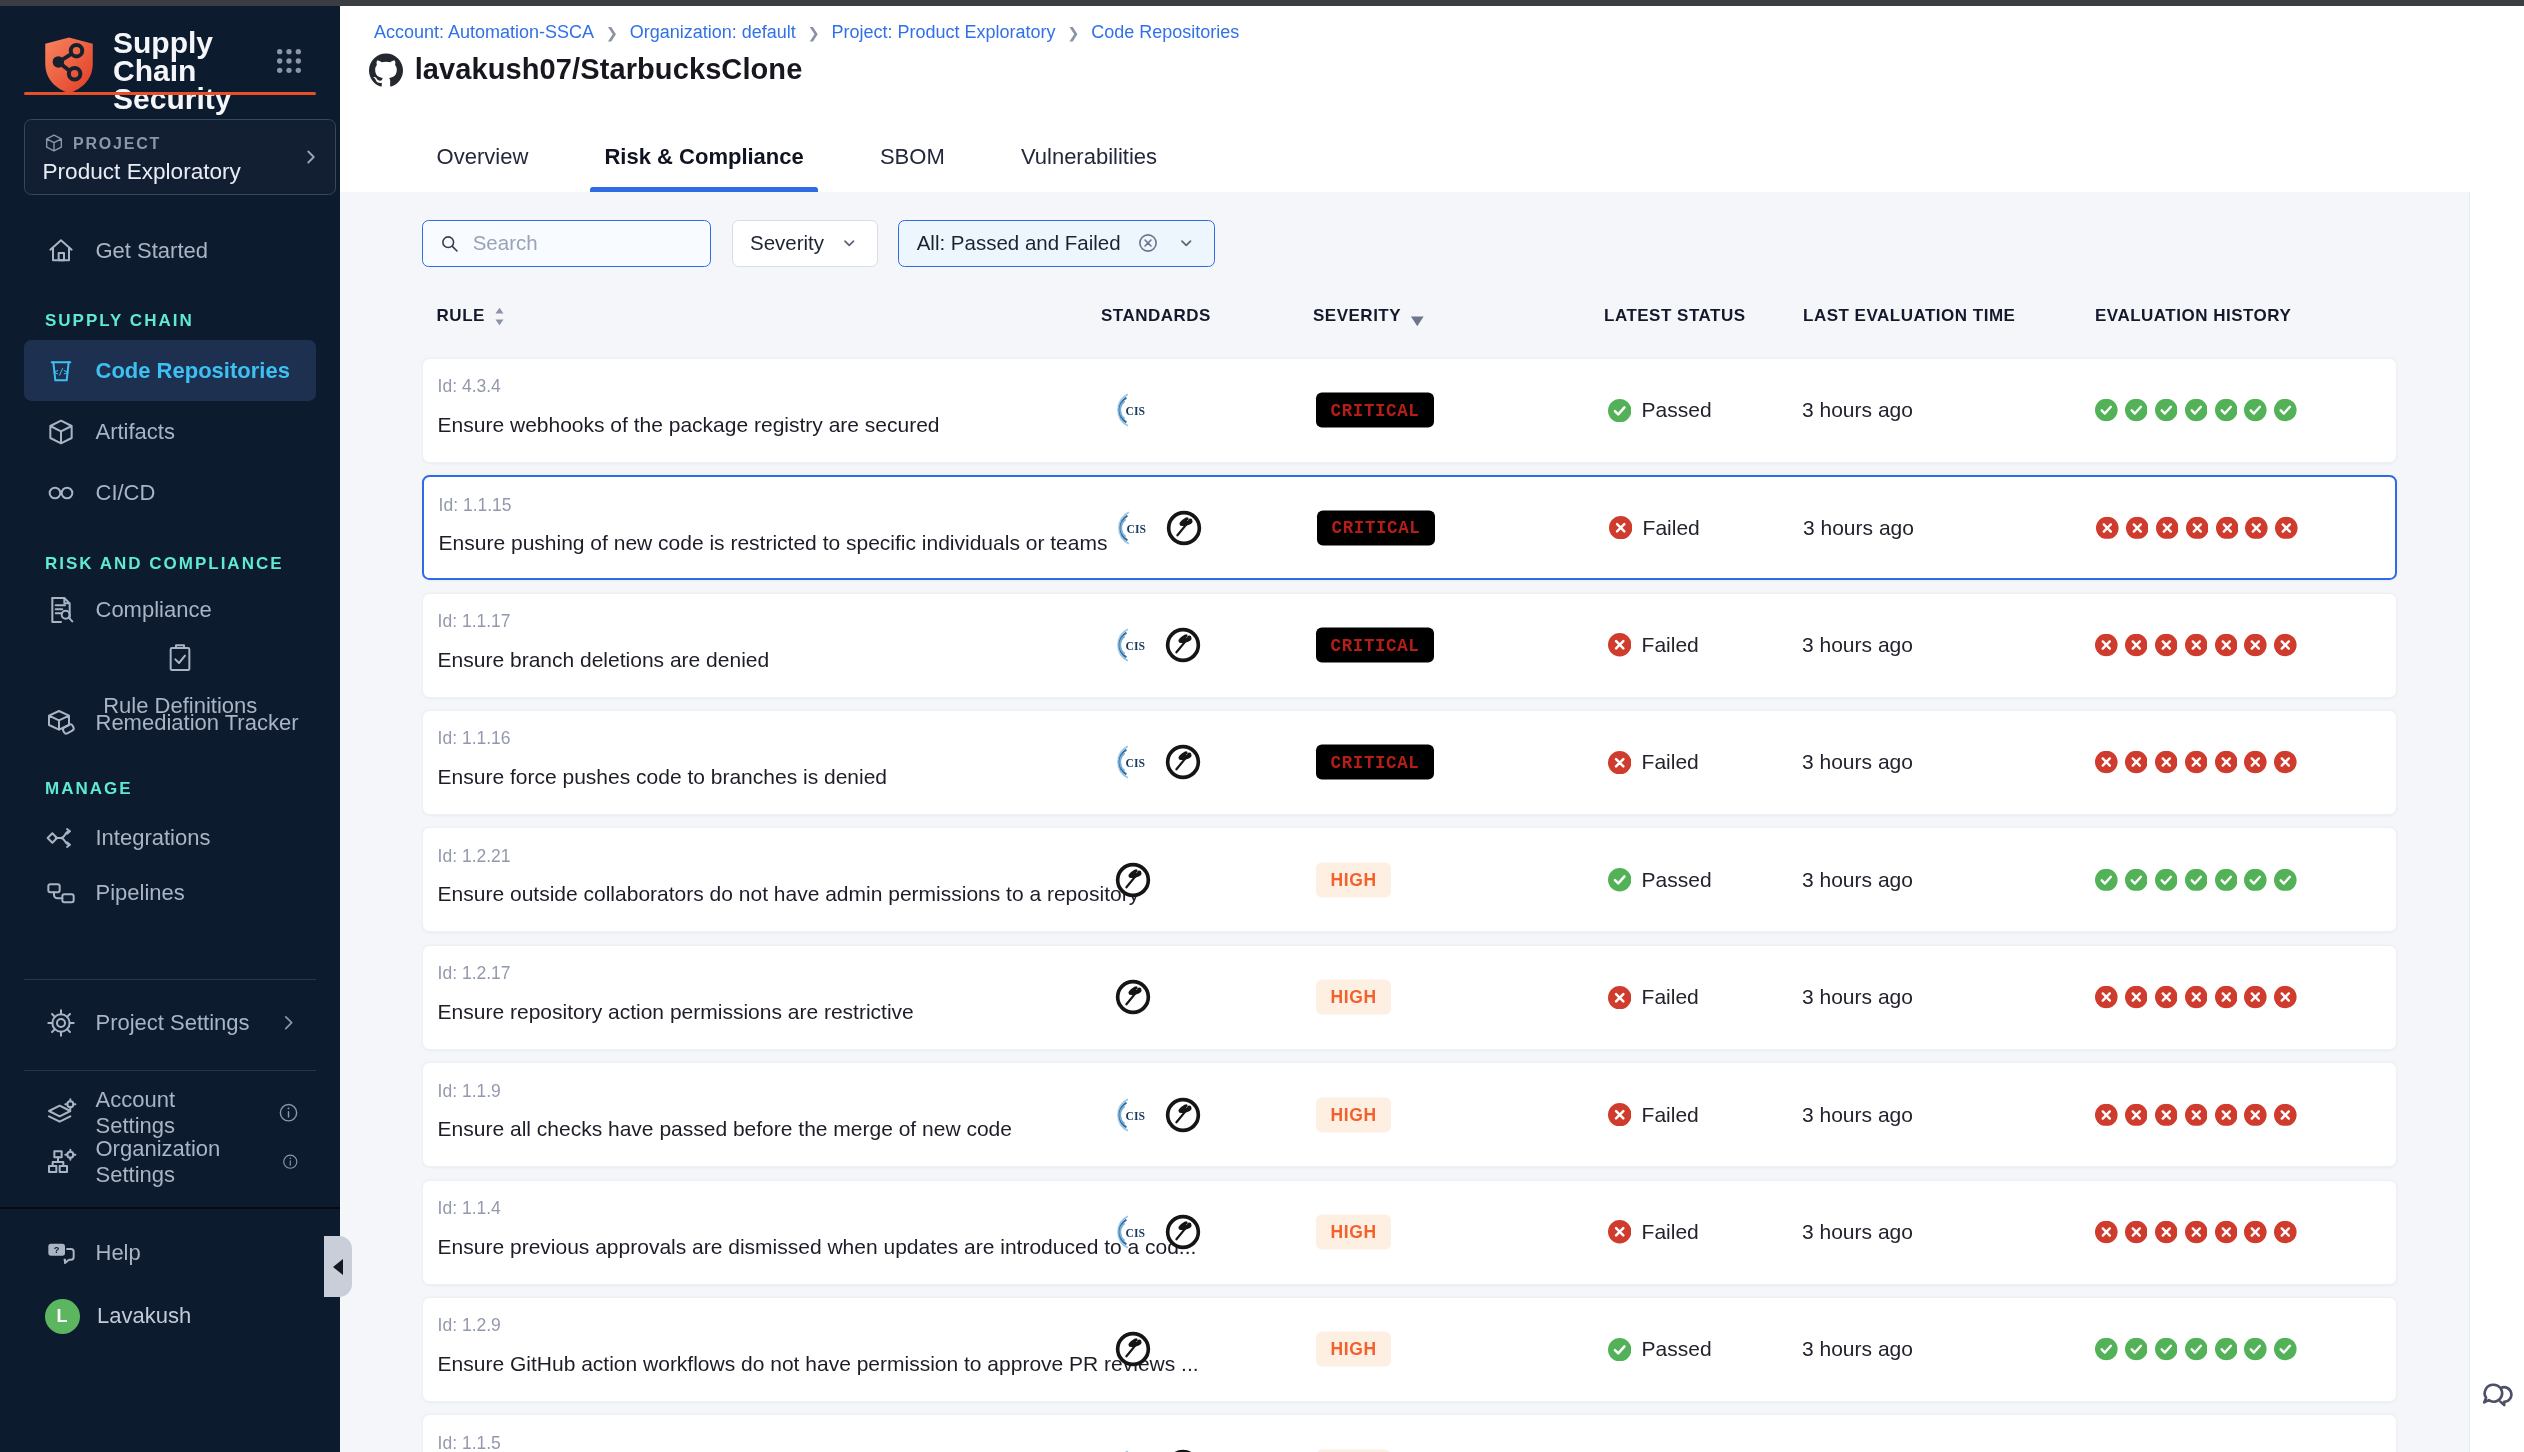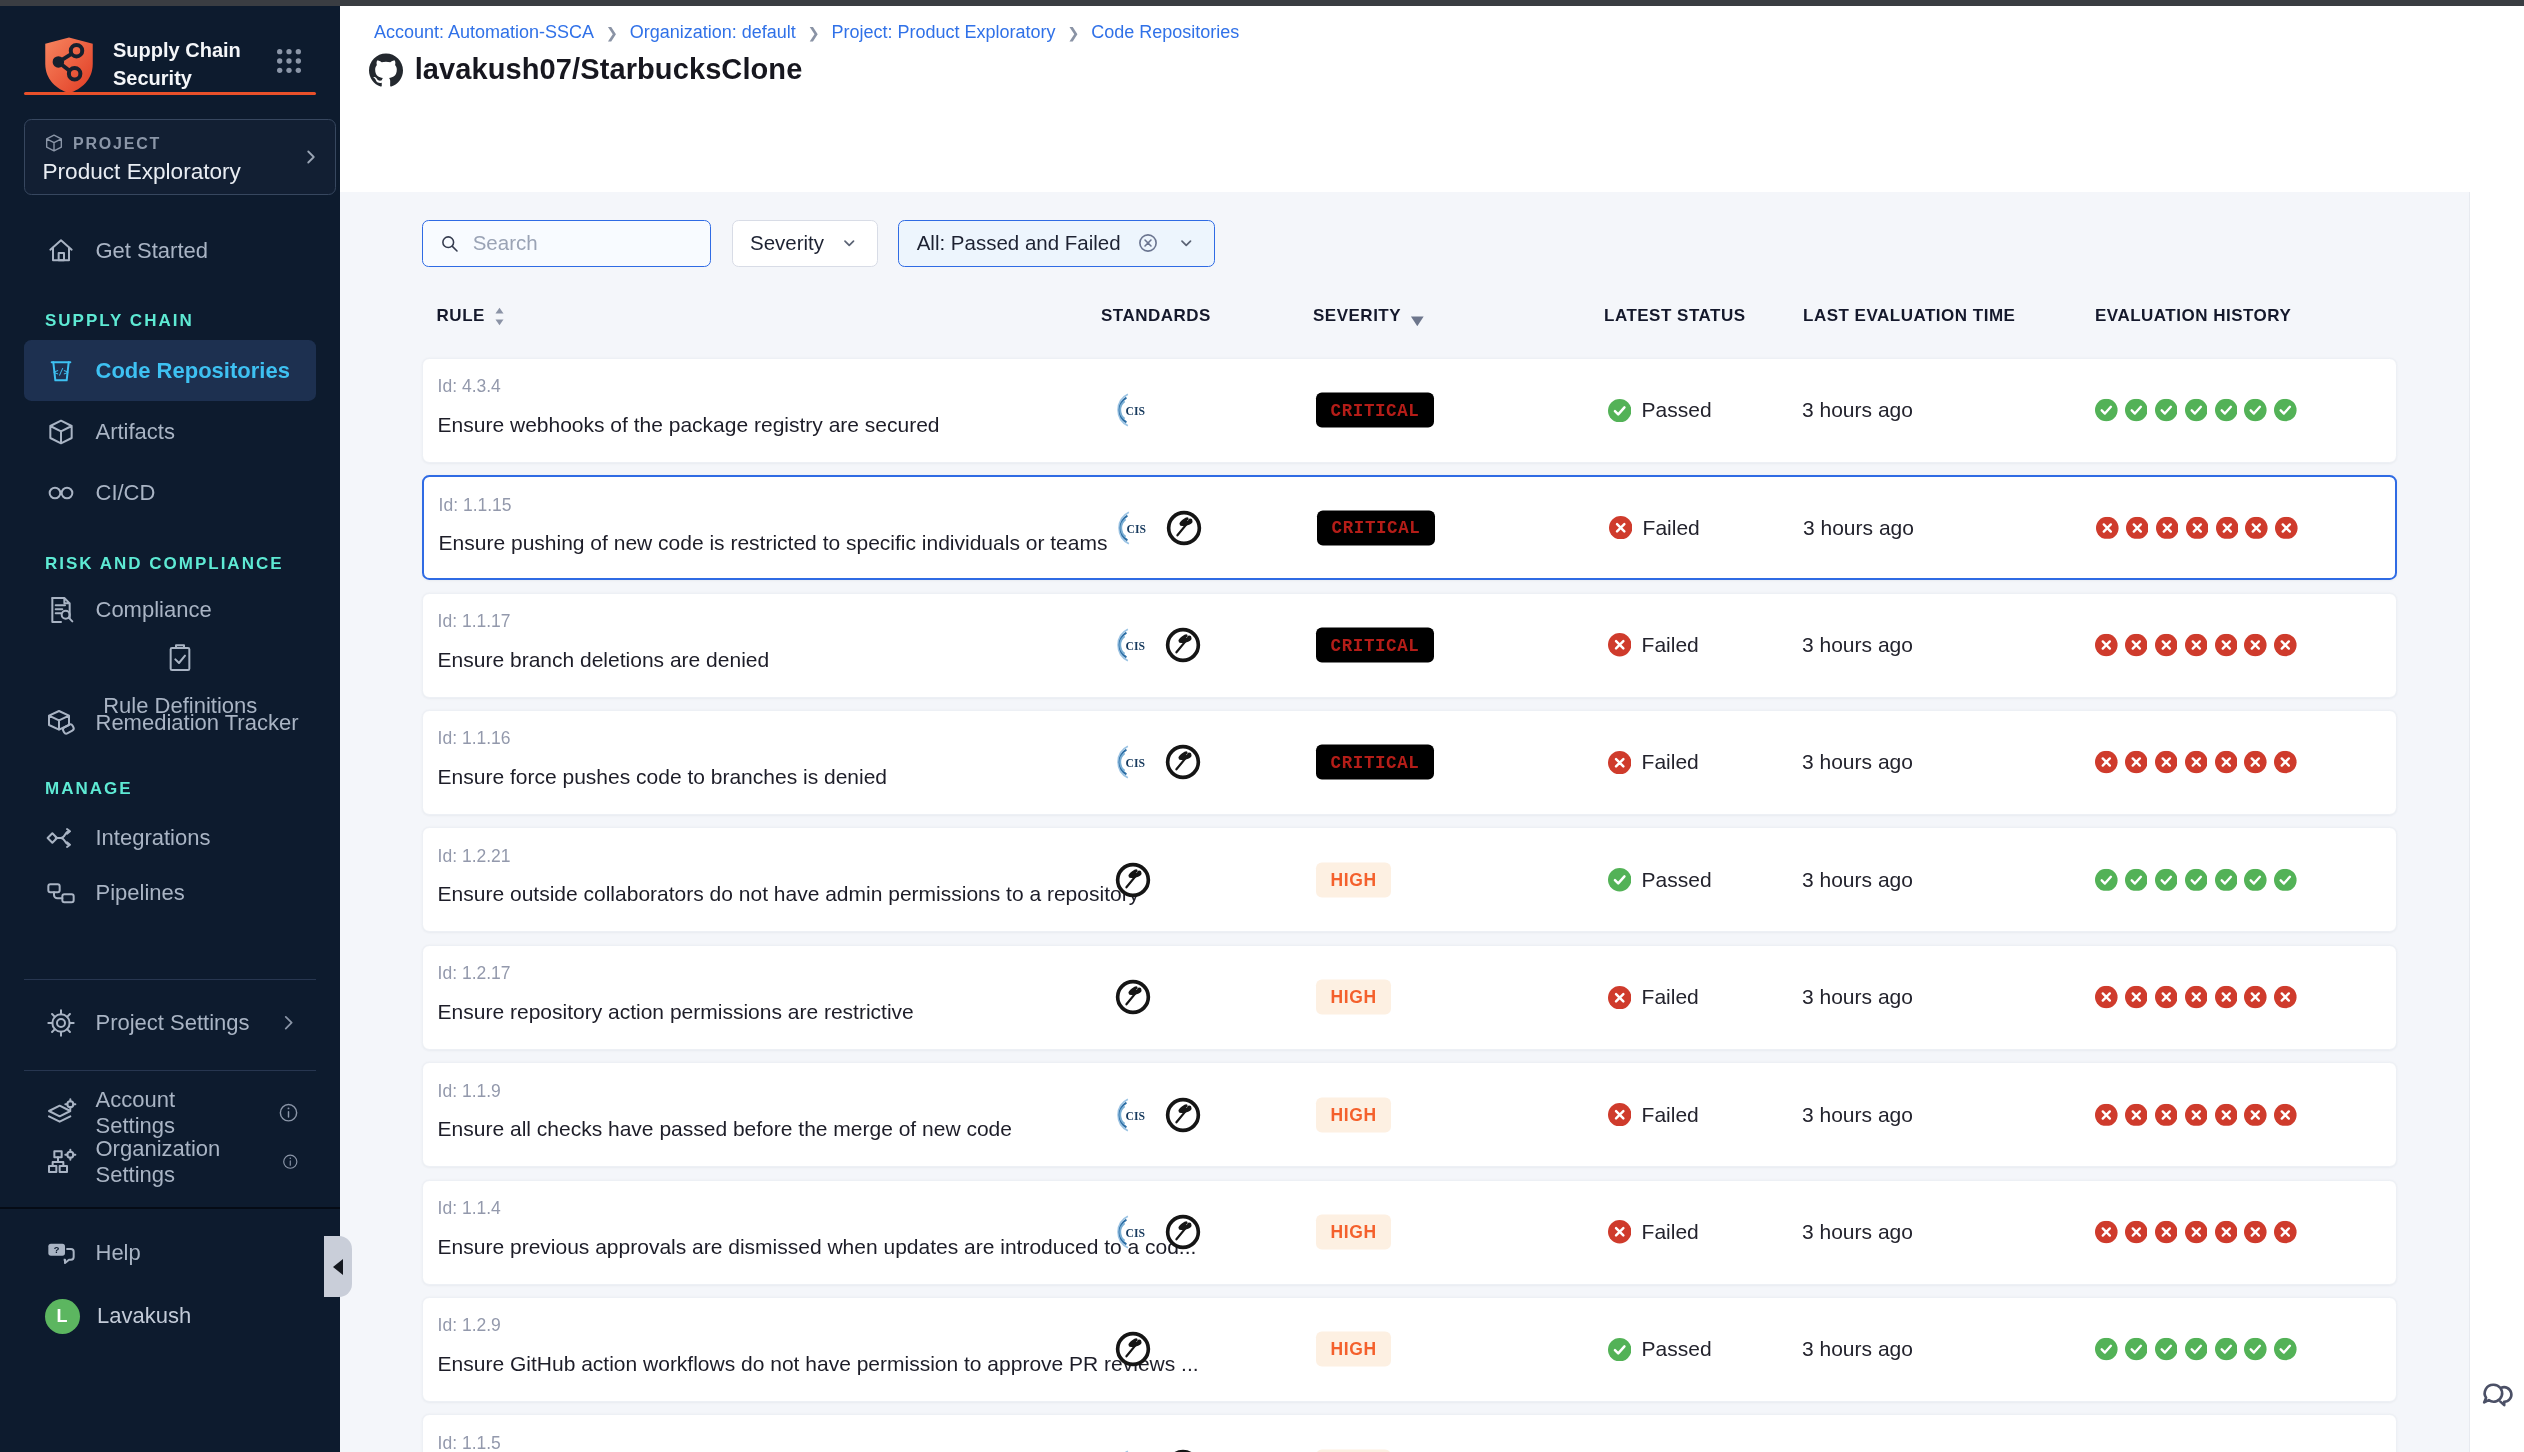--- a/index.html
+++ b/index.html
@@ -5,21 +5,21 @@
   * { margin:0; padding:0; box-sizing:border-box; }
   html,body { width:2525px; height:1452px; overflow:hidden; background:#fff;
     font-family:"Liberation Sans","DejaVu Sans",sans-serif; }
   .screen { position:relative; width:2525px; height:1452px; }
   .topstrip { position:absolute; left:0; top:0; right:0; height:5.8px; background:#3a3d42; z-index:60; }
 
   
   .sidebar { position:absolute; left:0; top:0; width:340px; height:1452px; background:#0d1b2e; z-index:40; }
   .logo-row { position:absolute; left:0; top:29px; width:340px; height:80px; }
   .shield { position:absolute; left:39px; top:5.8px; width:60px; height:63px; }
-  .logo-title { position:absolute; left:113px; top:7px; width:168px; font-size:20px; line-height:28px;
+  .logo-title { position:absolute; left:113px; top:0; width:168px; font-size:30px; line-height:28px;
     font-weight:700; color:#f4f6f9; }
   .grid-btn { position:absolute; left:273px; top:16px; width:32px; height:32px; color:#8b96a8; cursor:pointer; }
   .logo-divider { position:absolute; left:24px; top:92px; width:292px; height:2.9px; background:#e8502a; border-radius:1.5px; }
 
   .project-card { position:absolute; left:24px; top:119px; width:312px; height:76px; background:#121f33;
     border:0.7px solid #37475f; border-radius:7.3px; cursor:pointer; }
   .project-card .pc-ico { position:absolute; left:17.5px; top:11.7px; width:22px; height:22px; color:#8b96a8; }
   .pc-label { position:absolute; left:48px; top:15.3px; font-size:16px; letter-spacing:1.8px; font-weight:700; color:#8b96a8; }
   .pc-name { position:absolute; left:17.5px; top:39px; font-size:22.6px; color:#e9edf3; }
   .pc-chev { position:absolute; right:13px; top:26px; width:22px; height:22px; color:#9aa5b5; }
@@ -344,20 +344,26 @@
         <div class="crumb">Code Repositories</div>
       </div>
     <div class="title-row">
       <span class="gh-ico">
         <svg viewBox="0 0 24 24">
             <path fill="#24292f" d="M12 .297c-6.63 0-12 5.373-12 12 0 5.303 3.438 9.8 8.205 11.385.6.113.82-.258.82-.577 0-.285-.01-1.04-.015-2.04-3.338.724-4.042-1.61-4.042-1.61C4.422 18.07 3.633 17.7 3.633 17.7c-1.087-.744.084-.729.084-.729 1.205.084 1.838 1.236 1.838 1.236 1.07 1.835 2.809 1.305 3.495.998.108-.776.417-1.305.76-1.605-2.665-.3-5.466-1.332-5.466-5.93 0-1.31.465-2.38 1.235-3.22-.135-.303-.54-1.523.105-3.176 0 0 1.005-.322 3.3 1.23.96-.267 1.98-.399 3-.405 1.02.006 2.04.138 3 .405 2.28-1.552 3.285-1.23 3.285-1.23.645 1.653.24 2.873.12 3.176.765.84 1.23 1.91 1.23 3.22 0 4.61-2.805 5.625-5.475 5.92.42.36.81 1.096.81 2.22 0 1.606-.015 2.896-.015 3.286 0 .315.21.69.825.57C20.565 22.092 24 17.592 24 12.297c0-6.627-5.373-12-12-12"></path>
           </svg>
       </span>
       <h1 class="page-title">lavakush07/StarbucksClone</h1>
     </div>
+    <div class="tabs" id="tabs">
+        <div class="tab">Overview</div>
+        <div class="tab active">Risk &amp; Compliance</div>
+        <div class="tab">SBOM</div>
+        <div class="tab">Vulnerabilities</div>
+      </div>
 
     <div class="content">
       <div class="filters">
         <div class="search-box">
           <svg viewBox="0 0 48 48" fill="none" stroke="currentColor" stroke-width="3.2" stroke-linecap="round">
             <circle cx="21" cy="21" r="11"></circle>
               <line x1="29.5" y1="29.5" x2="39" y2="39"></line>
           </svg>
           <input type="text" placeholder="Search" style="">
         </div>

